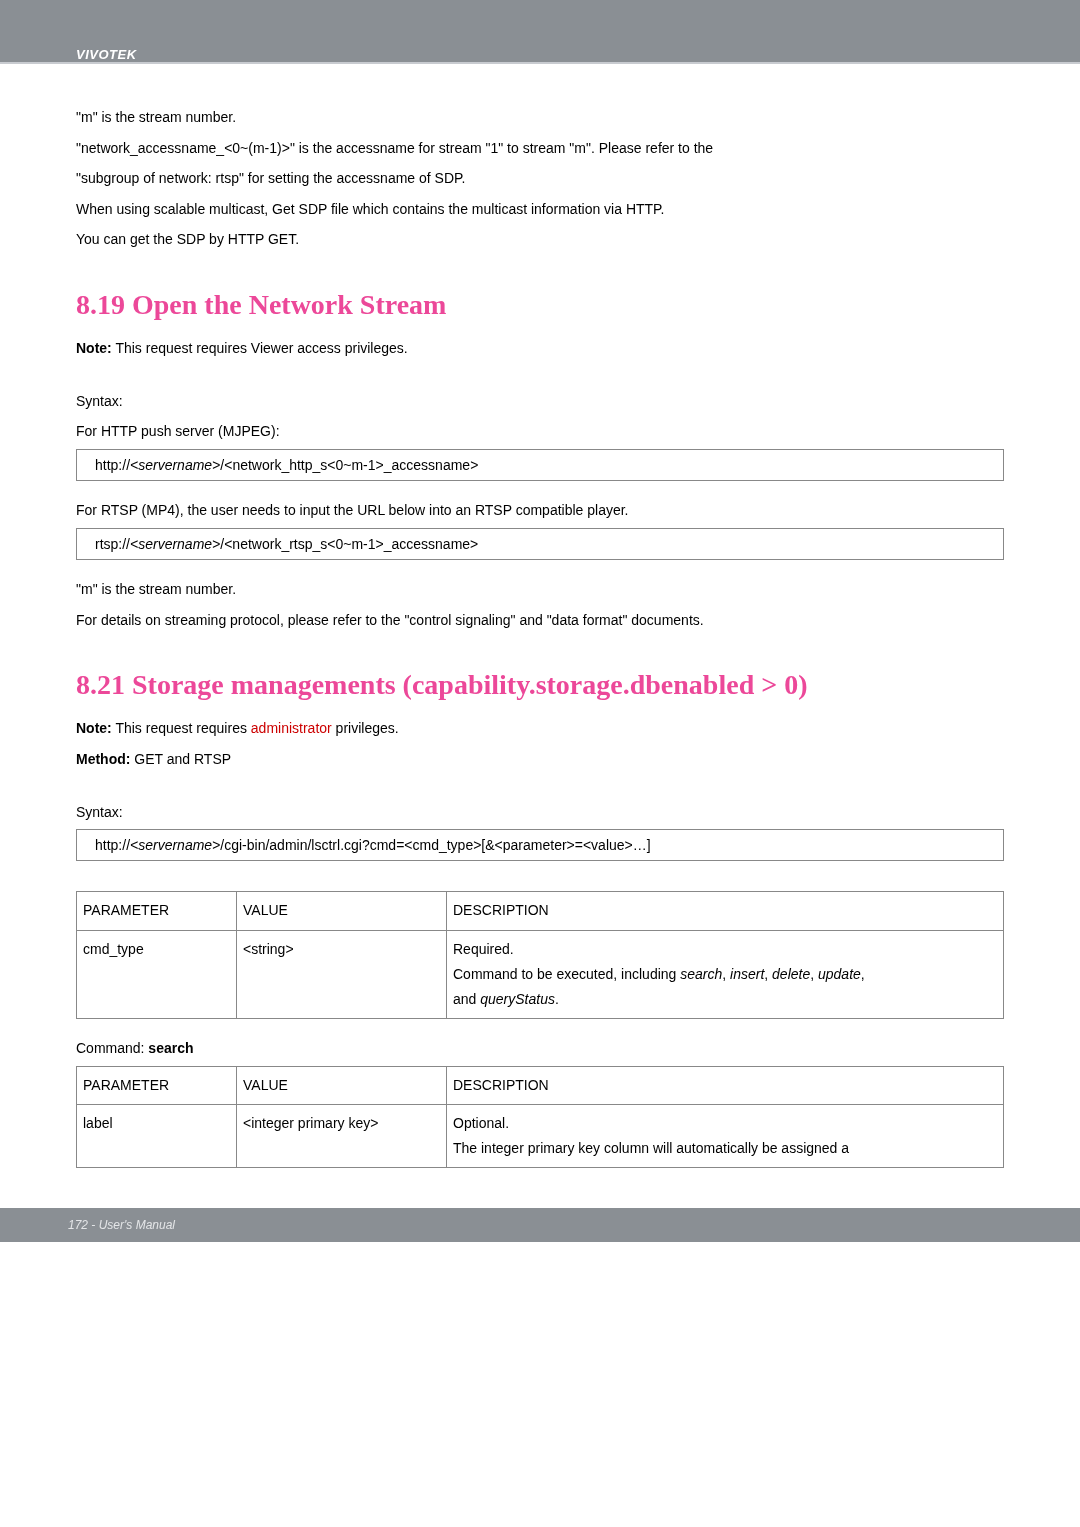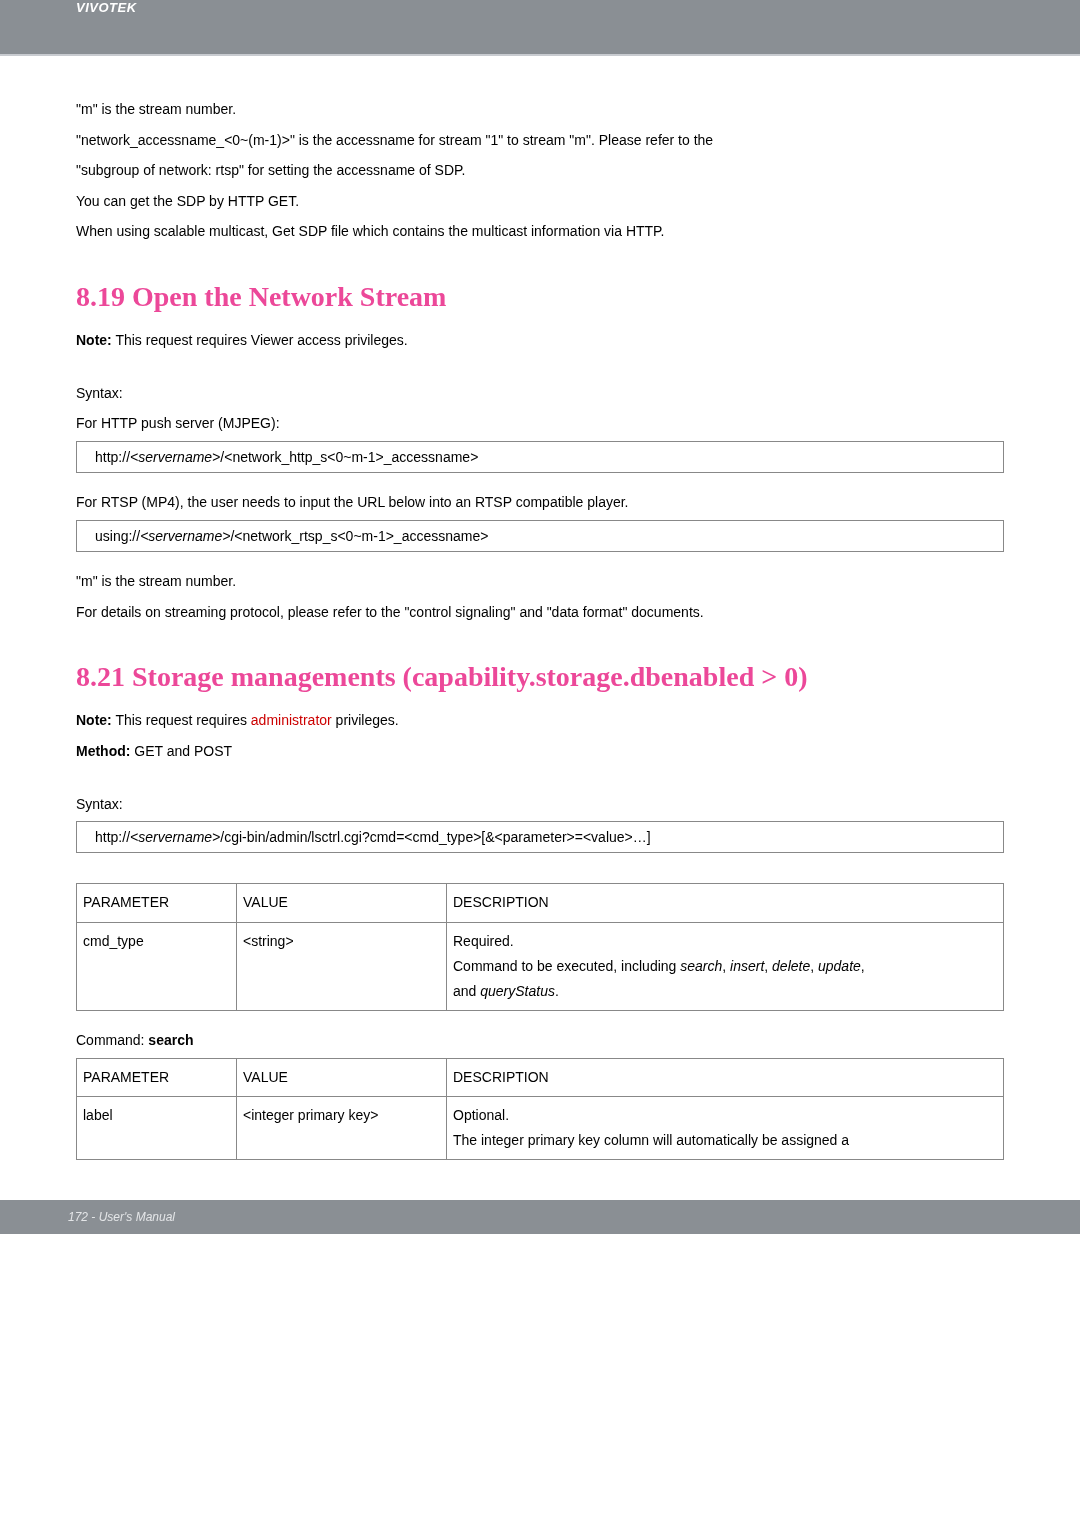--- a/index.html
+++ b/index.html
@@ -4,24 +4,24 @@
 <style>
   * { margin: 0; padding: 0; box-sizing: border-box; }
   body {
     font-family: Verdana, Geneva, sans-serif;
     background: #ffffff;
     width: 1080px;
     margin: 0 auto;
   }
   .header-band {
     background: #8a8f94;
-    height: 56px;
+    height: 64px;
     padding-left: 76px;
     display: flex;
-    align-items: flex-start;
+    align-items: flex-end;
     border-bottom: 2px solid #c8cbd0;
   }
   .brand {
     color: #ffffff;
     font-weight: bold;
     font-style: italic;
     font-size: 13px;
     letter-spacing: 0.5px;
   }
   .content {
@@ -98,51 +98,51 @@
 
 <div class="header-band">
   <span class="brand">VIVOTEK</span>
 </div>
 
 <div class="content">
 
   <p class="body-text">"m" is the stream number.</p>
   <p class="body-text">"network_accessname_&lt;0~(m-1)&gt;" is the accessname for stream "1" to stream "m". Please refer to the</p>
   <p class="body-text">"subgroup of network: rtsp" for setting the accessname of SDP.</p>
+  <p class="body-text">When using scalable multicast, Get SDP file which contains the multicast information via HTTP.</p>
   <p class="body-text">You can get the SDP by HTTP GET.</p>
-  <p class="body-text">When using scalable multicast, Get SDP file which contains the multicast information via HTTP.</p>
 
   <h2 class="section-heading">8.19 Open the Network Stream</h2>
   <p class="note-line">
     <span class="bold">Note:</span><span> This request requires Viewer access privileges.</span>
   </p>
 
   <div class="spacer-m"></div>
   <p class="body-text">Syntax:</p>
   <p class="body-text">For HTTP push server (MJPEG):</p>
   <div class="url-box">
     <span>http://</span><span class="italic">&lt;servername&gt;</span><span>/&lt;network_http_s&lt;0~m-1&gt;_accessname&gt;</span>
   </div>
 
   <div class="spacer-s"></div>
   <p class="body-text">For RTSP (MP4), the user needs to input the URL below into an RTSP compatible player.</p>
   <div class="url-box">
-    <span>using://</span><span class="italic">&lt;servername&gt;</span><span>/&lt;network_rtsp_s&lt;0~m-1&gt;_accessname&gt;</span>
+    <span>rtsp://</span><span class="italic">&lt;servername&gt;</span><span>/&lt;network_rtsp_s&lt;0~m-1&gt;_accessname&gt;</span>
   </div>
 
   <div class="spacer-s"></div>
   <p class="body-text">"m" is the stream number.</p>
   <p class="body-text">For details on streaming protocol, please refer to the "control signaling" and "data format" documents.</p>
 
   <h2 class="section-heading">8.21 Storage managements (capability.storage.dbenabled &gt; 0)</h2>
   <p class="note-line">
     <span class="bold">Note:</span><span> This request requires </span><span class="red">administrator</span><span> privileges.</span>
   </p>
   <p class="note-line">
-    <span class="bold">Method:</span><span> GET and POST</span>
+    <span class="bold">Method:</span><span> GET and RTSP</span>
   </p>
 
   <div class="spacer-m"></div>
   <p class="body-text">Syntax:</p>
   <div class="url-box">
     <span>http://</span><span class="italic">&lt;servername&gt;</span><span>/cgi-bin/admin/lsctrl.cgi?cmd=&lt;cmd_type&gt;[&amp;&lt;parameter&gt;=&lt;value&gt;…]</span>
   </div>
 
   <div class="spacer-s"></div>
   <div class="spacer-s"></div>

